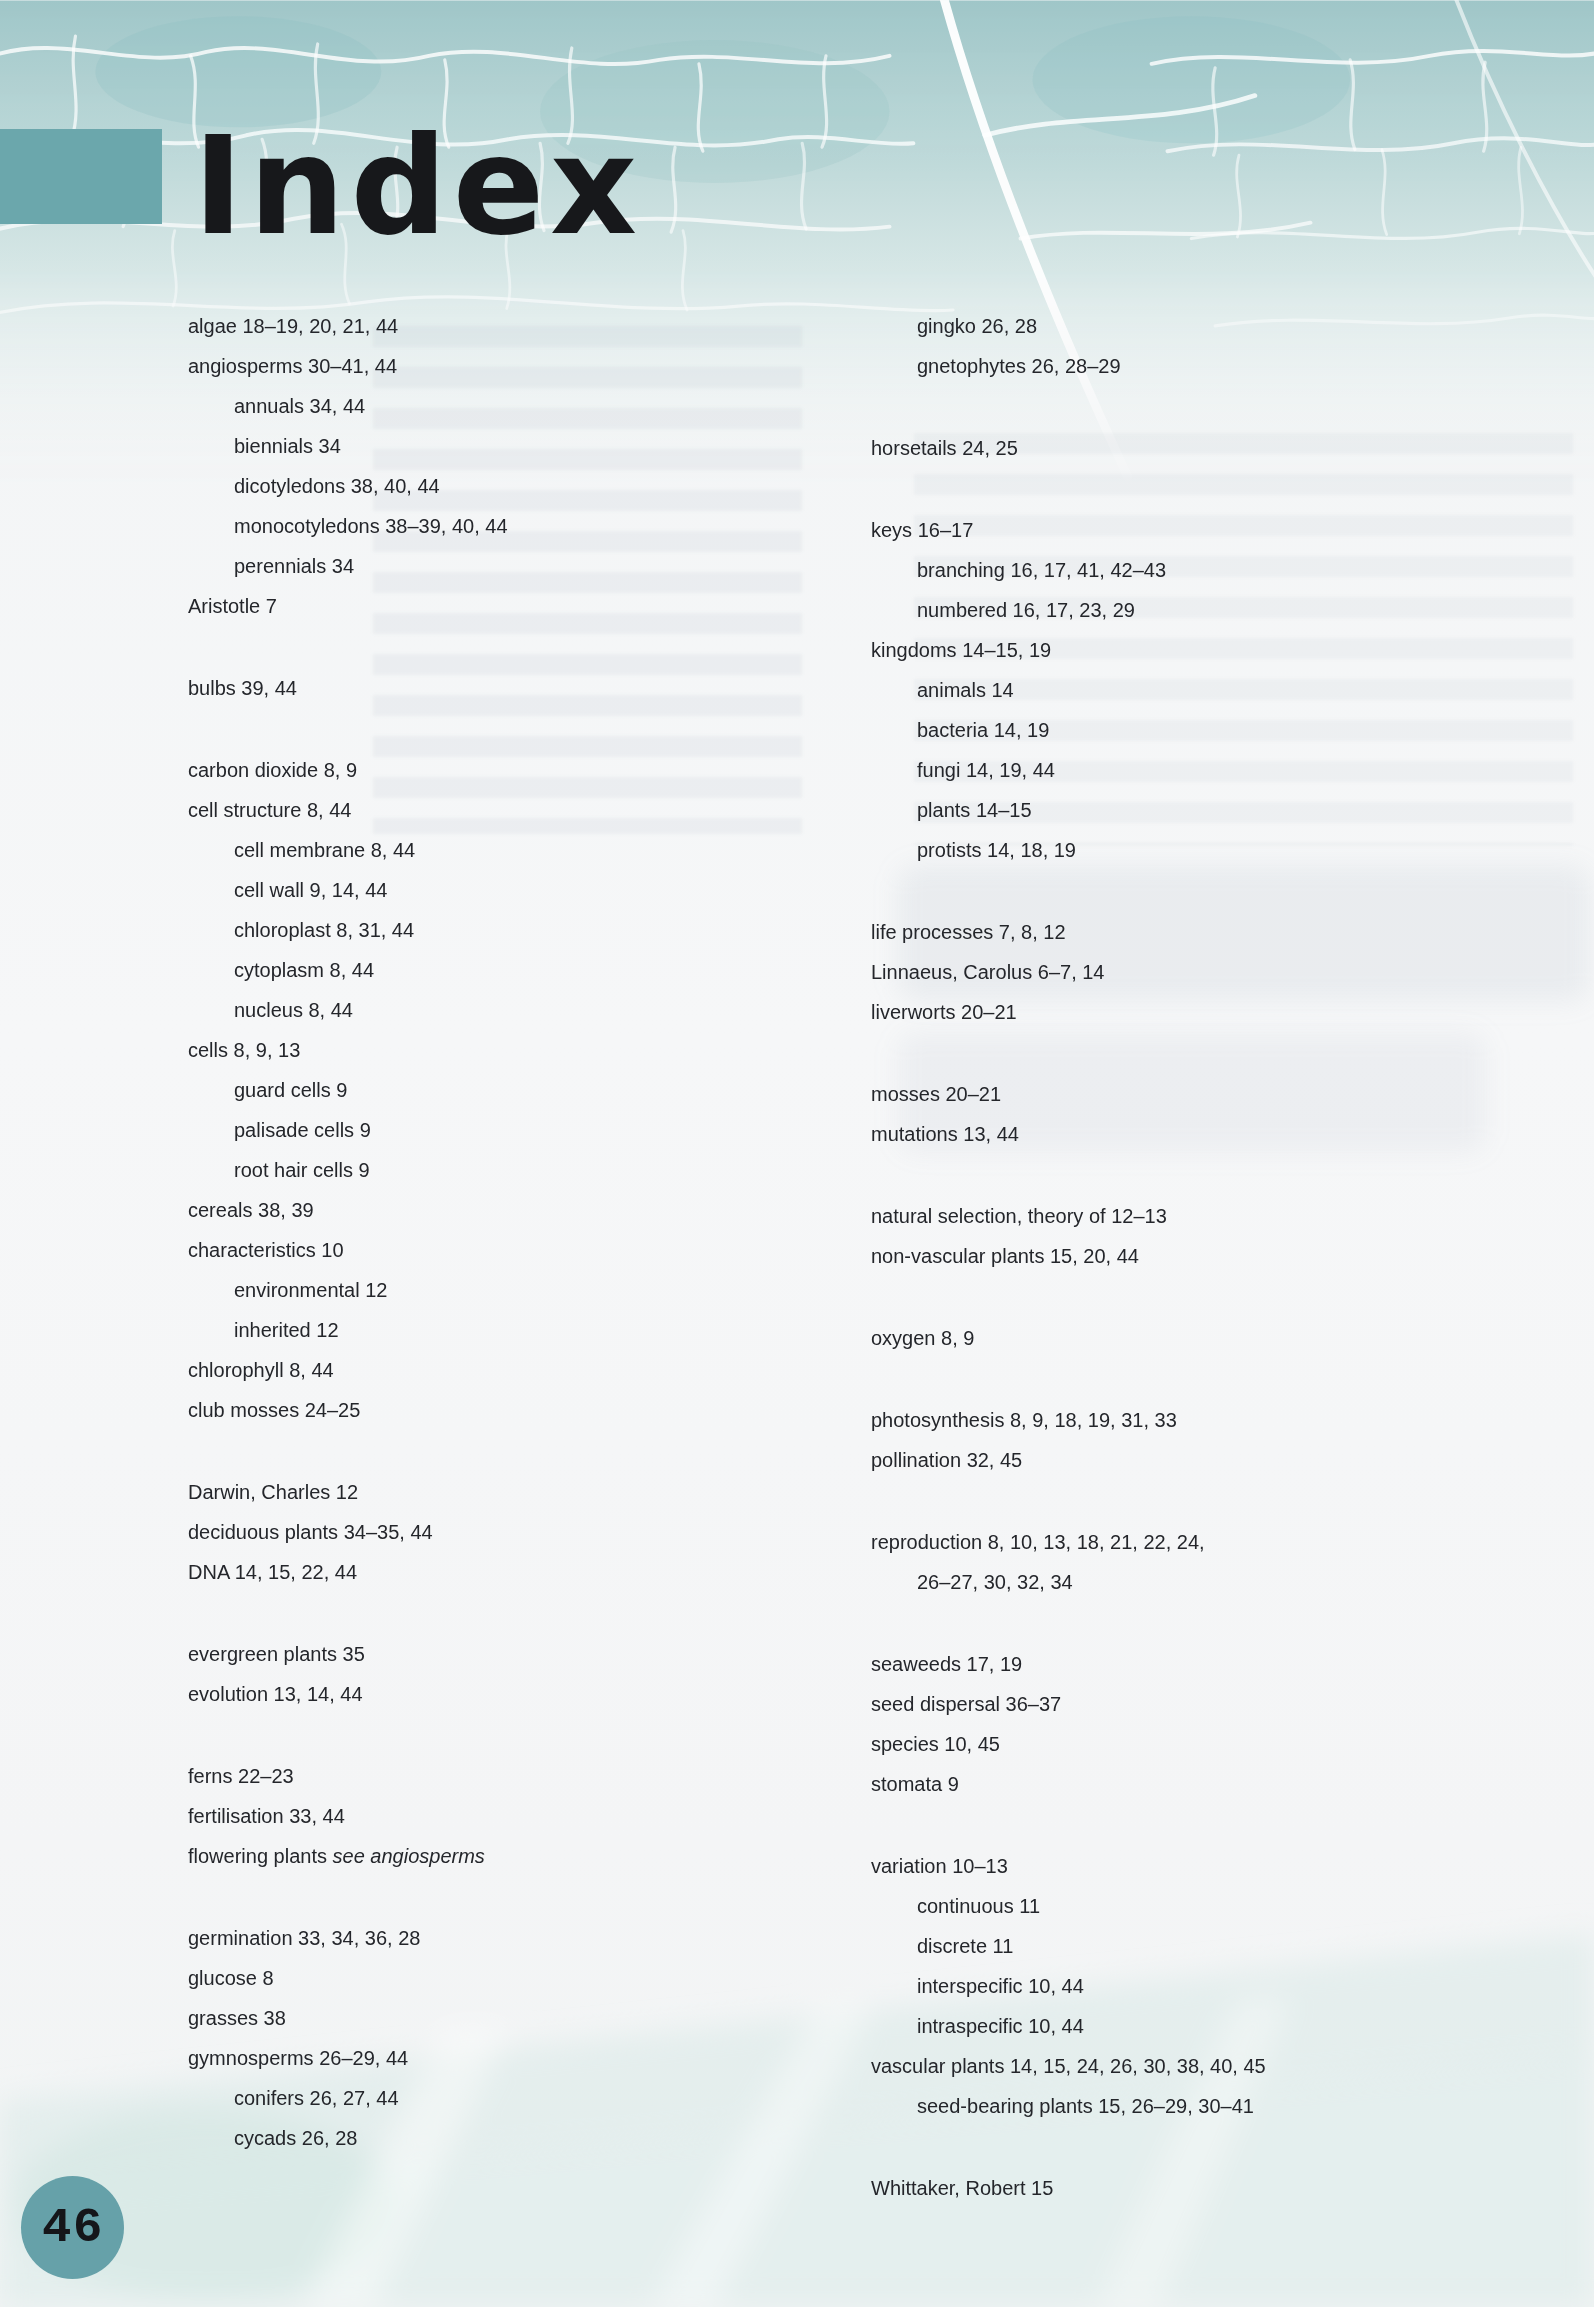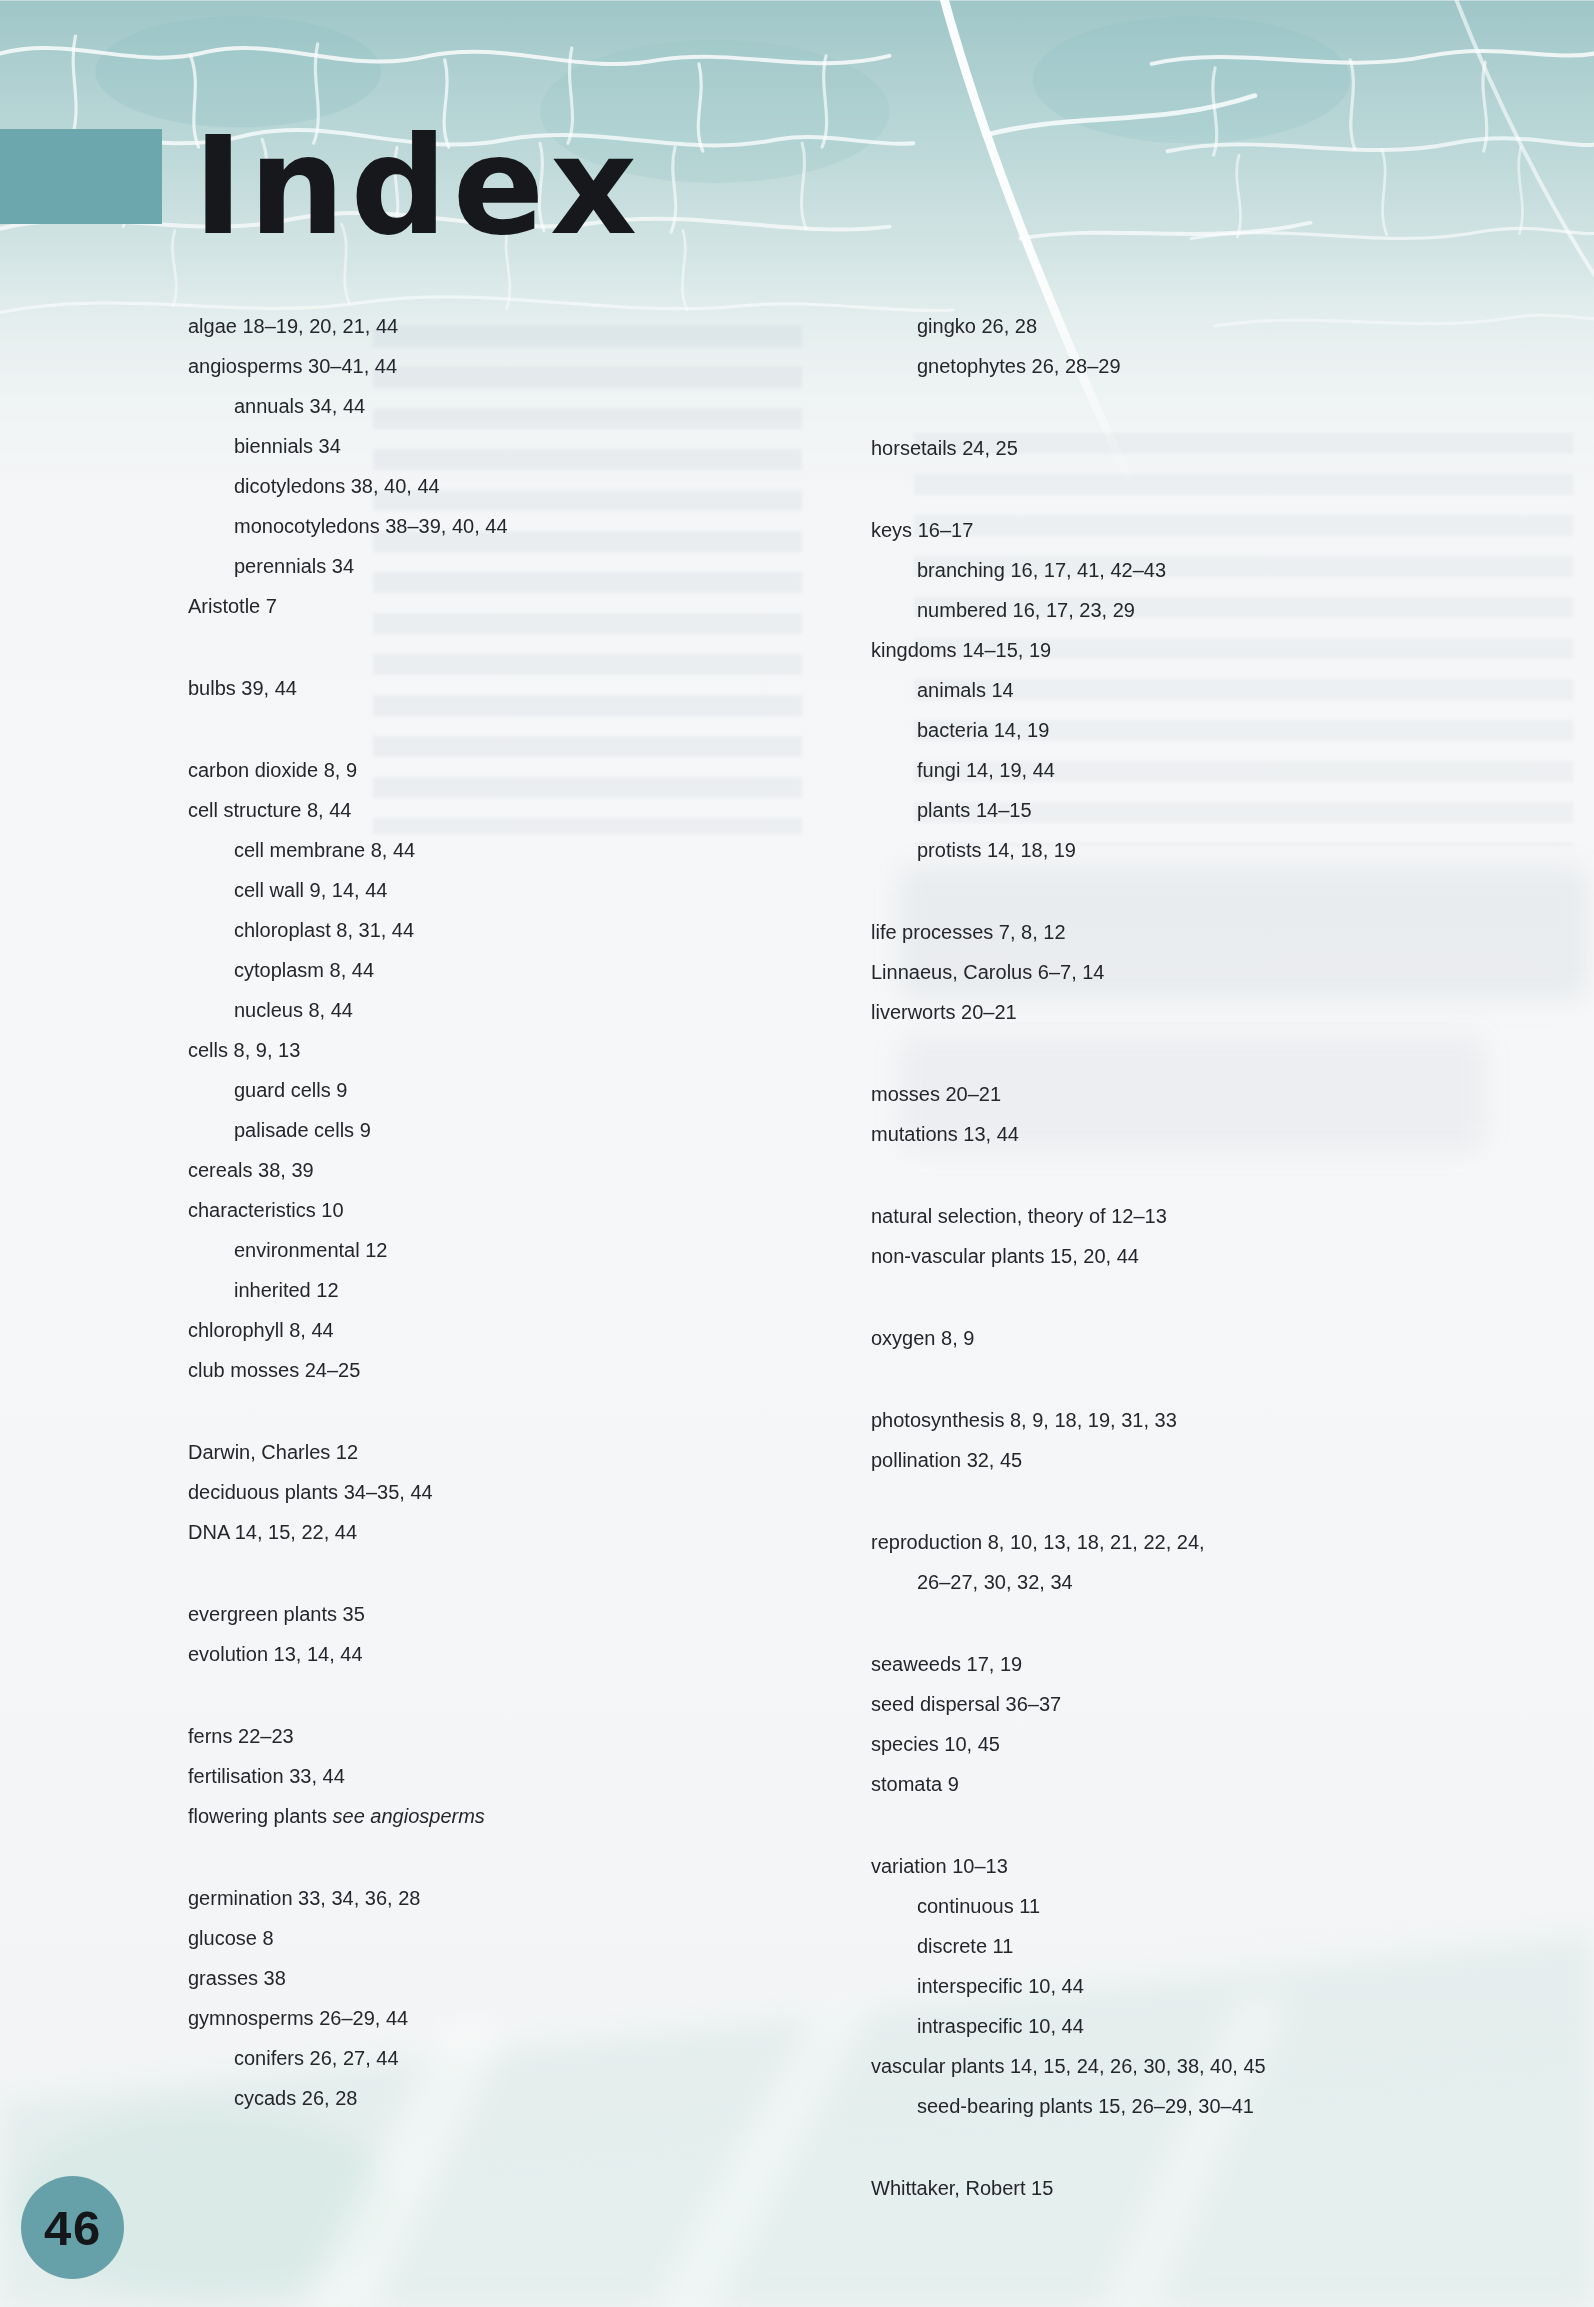--- a/index.html
+++ b/index.html
@@ -45,21 +45,21 @@
   .entry.ind { padding-left:46px; }
   .entry i { font-style:italic; }
 
   
   .badge {
     position:absolute; left:21.4px; top:2176px; width:103px; height:103px;
     border-radius:50%; background:#66a1a9;
     display:flex; align-items:center; justify-content:center;
   }
   .badge span {
-    font-family:Liberation Sans, sans-serif;
+    font-family:Liberation Mono, monospace;
     font-size:49px; font-weight:bold; color:#15161a; letter-spacing:1.6px;
   }
 </style>
 </head>
 <body>
 
 <div class="page">
 
   <svg class="leaf-top" width="1594" height="493" viewBox="0 0 2007 620">
     <defs>
@@ -166,20 +166,21 @@
         <div class="entry">carbon dioxide 8, 9</div>
         <div class="entry">cell structure 8, 44</div>
         <div class="entry ind">cell membrane 8, 44</div>
         <div class="entry ind">cell wall 9, 14, 44</div>
         <div class="entry ind">chloroplast 8, 31, 44</div>
         <div class="entry ind">cytoplasm 8, 44</div>
         <div class="entry ind">nucleus 8, 44</div>
         <div class="entry">cells 8, 9, 13</div>
         <div class="entry ind">guard cells 9</div>
         <div class="entry ind">palisade cells 9</div>
+        <div class="entry ind">root hair cells 9</div>
         <div class="entry">cereals 38, 39</div>
         <div class="entry">characteristics 10</div>
         <div class="entry ind">environmental 12</div>
         <div class="entry ind">inherited 12</div>
         <div class="entry">chlorophyll 8, 44</div>
         <div class="entry">club mosses 24–25</div>
       </div>
       <div class="group">
         <div class="entry">Darwin, Charles 12</div>
         <div class="entry">deciduous plants 34–35, 44</div>

